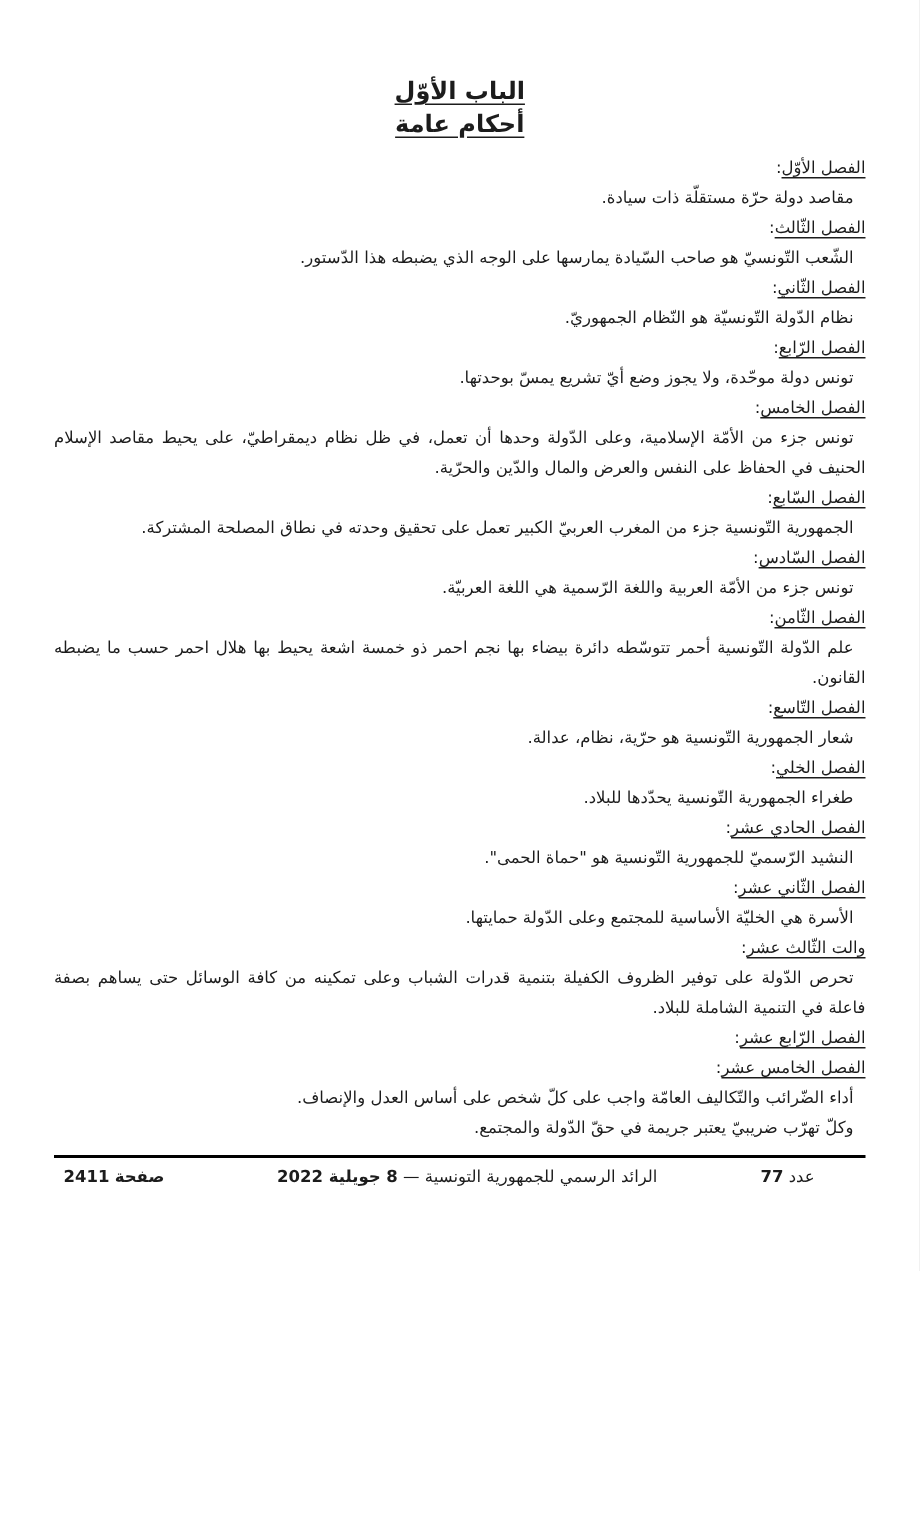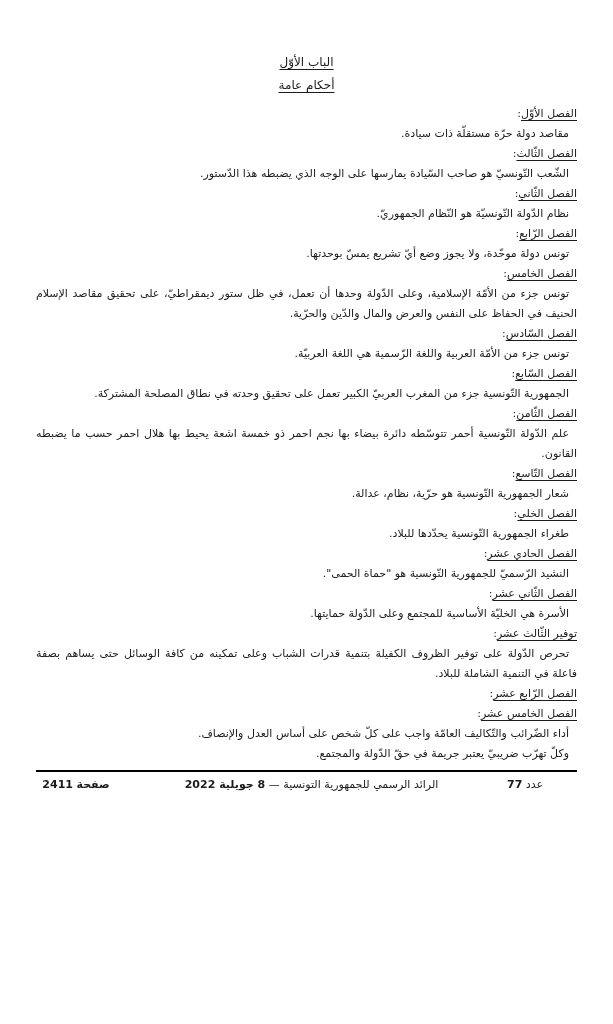--- a/index.html
+++ b/index.html
@@ -17,22 +17,22 @@
   }
   .content {
     position: absolute;
     top: 50px;
     right: 36px;
     left: 36px;
   }
   .doc-header { text-align: center; margin-bottom: 8px; }
   .doc-header .title {
     display: inline-block;
-    font-size: 12px;
-    font-weight: normal;
+    font-size: 16px;
+    font-weight: bold;
     line-height: 21px;
     text-decoration: underline;
     text-underline-offset: 3px;
   }
   .doc-header .title-row { line-height: 22px; }
   .articles { font-size: 11px; }
   .art-h {
     line-height: 20px;
     text-align: right;
     white-space: nowrap;
@@ -94,31 +94,31 @@
         <p class="art-p">نظام الدّولة التّونسيّة هو النّظام الجمهوريّ.</p>
       </div>
 
       <div class="article">
         <div class="art-h"><span class="u">الفصل الرّابع</span><span>:</span></div>
         <p class="art-p">تونس دولة موحّدة، ولا يجوز وضع أيّ تشريع يمسّ بوحدتها.</p>
       </div>
 
       <div class="article">
         <div class="art-h"><span class="u">الفصل الخامس</span><span>:</span></div>
-        <p class="art-p">تونس جزء من الأمّة الإسلامية، وعلى الدّولة وحدها أن تعمل، في ظل ستور ديمقراطيّ، على تحقيق مقاصد الإسلام الحنيف في الحفاظ على النفس والعرض والمال والدّين والحرّية.</p>
+        <p class="art-p">تونس جزء من الأمّة الإسلامية، وعلى الدّولة وحدها أن تعمل، في ظل نظام ديمقراطيّ، على يحيط مقاصد الإسلام الحنيف في الحفاظ على النفس والعرض والمال والدّين والحرّية.</p>
+      </div>
+
+      <div class="article">
+        <div class="art-h"><span class="u">الفصل السّابع</span><span>:</span></div>
+        <p class="art-p">الجمهورية التّونسية جزء من المغرب العربيّ الكبير تعمل على تحقيق وحدته في نطاق المصلحة المشتركة.</p>
       </div>
 
       <div class="article">
         <div class="art-h"><span class="u">الفصل السّادس</span><span>:</span></div>
         <p class="art-p">تونس جزء من الأمّة العربية واللغة الرّسمية هي اللغة العربيّة.</p>
-      </div>
-
-      <div class="article">
-        <div class="art-h"><span class="u">الفصل السّابع</span><span>:</span></div>
-        <p class="art-p">الجمهورية التّونسية جزء من المغرب العربيّ الكبير تعمل على تحقيق وحدته في نطاق المصلحة المشتركة.</p>
       </div>
 
       <div class="article">
         <div class="art-h"><span class="u">الفصل الثّامن</span><span>:</span></div>
         <p class="art-p">علم الدّولة التّونسية أحمر تتوسّطه دائرة بيضاء بها نجم احمر ذو خمسة اشعة يحيط بها هلال احمر حسب ما يضبطه القانون.</p>
       </div>
 
       <div class="article">
         <div class="art-h"><span class="u">الفصل التّاسع</span><span>:</span></div>
         <p class="art-p">شعار الجمهورية التّونسية هو حرّية، نظام، عدالة.</p>
@@ -133,21 +133,21 @@
         <div class="art-h"><span class="u">الفصل الحادي عشر</span><span>:</span></div>
         <p class="art-p">النشيد الرّسميّ للجمهورية التّونسية هو "حماة الحمى".</p>
       </div>
 
       <div class="article">
         <div class="art-h"><span class="u">الفصل الثّاني عشر</span><span>:</span></div>
         <p class="art-p">الأسرة هي الخليّة الأساسية للمجتمع وعلى الدّولة حمايتها.</p>
       </div>
 
       <div class="article">
-        <div class="art-h"><span class="u">توفير الثّالث عشر</span><span>:</span></div>
+        <div class="art-h"><span class="u">والت الثّالث عشر</span><span>:</span></div>
         <p class="art-p">تحرص الدّولة على توفير الظروف الكفيلة بتنمية قدرات الشباب وعلى تمكينه من كافة الوسائل حتى يساهم بصفة فاعلة في التنمية الشاملة للبلاد.</p>
       </div>
 
       <div class="article">
         <div class="art-h"><span class="u">الفصل الرّابع عشر</span><span>:</span></div>
       </div>
 
       <div class="article">
         <div class="art-h"><span class="u">الفصل الخامس عشر</span><span>:</span></div>
         <p class="art-p">أداء الضّرائب والتّكاليف العامّة واجب على كلّ شخص على أساس العدل والإنصاف.</p>

